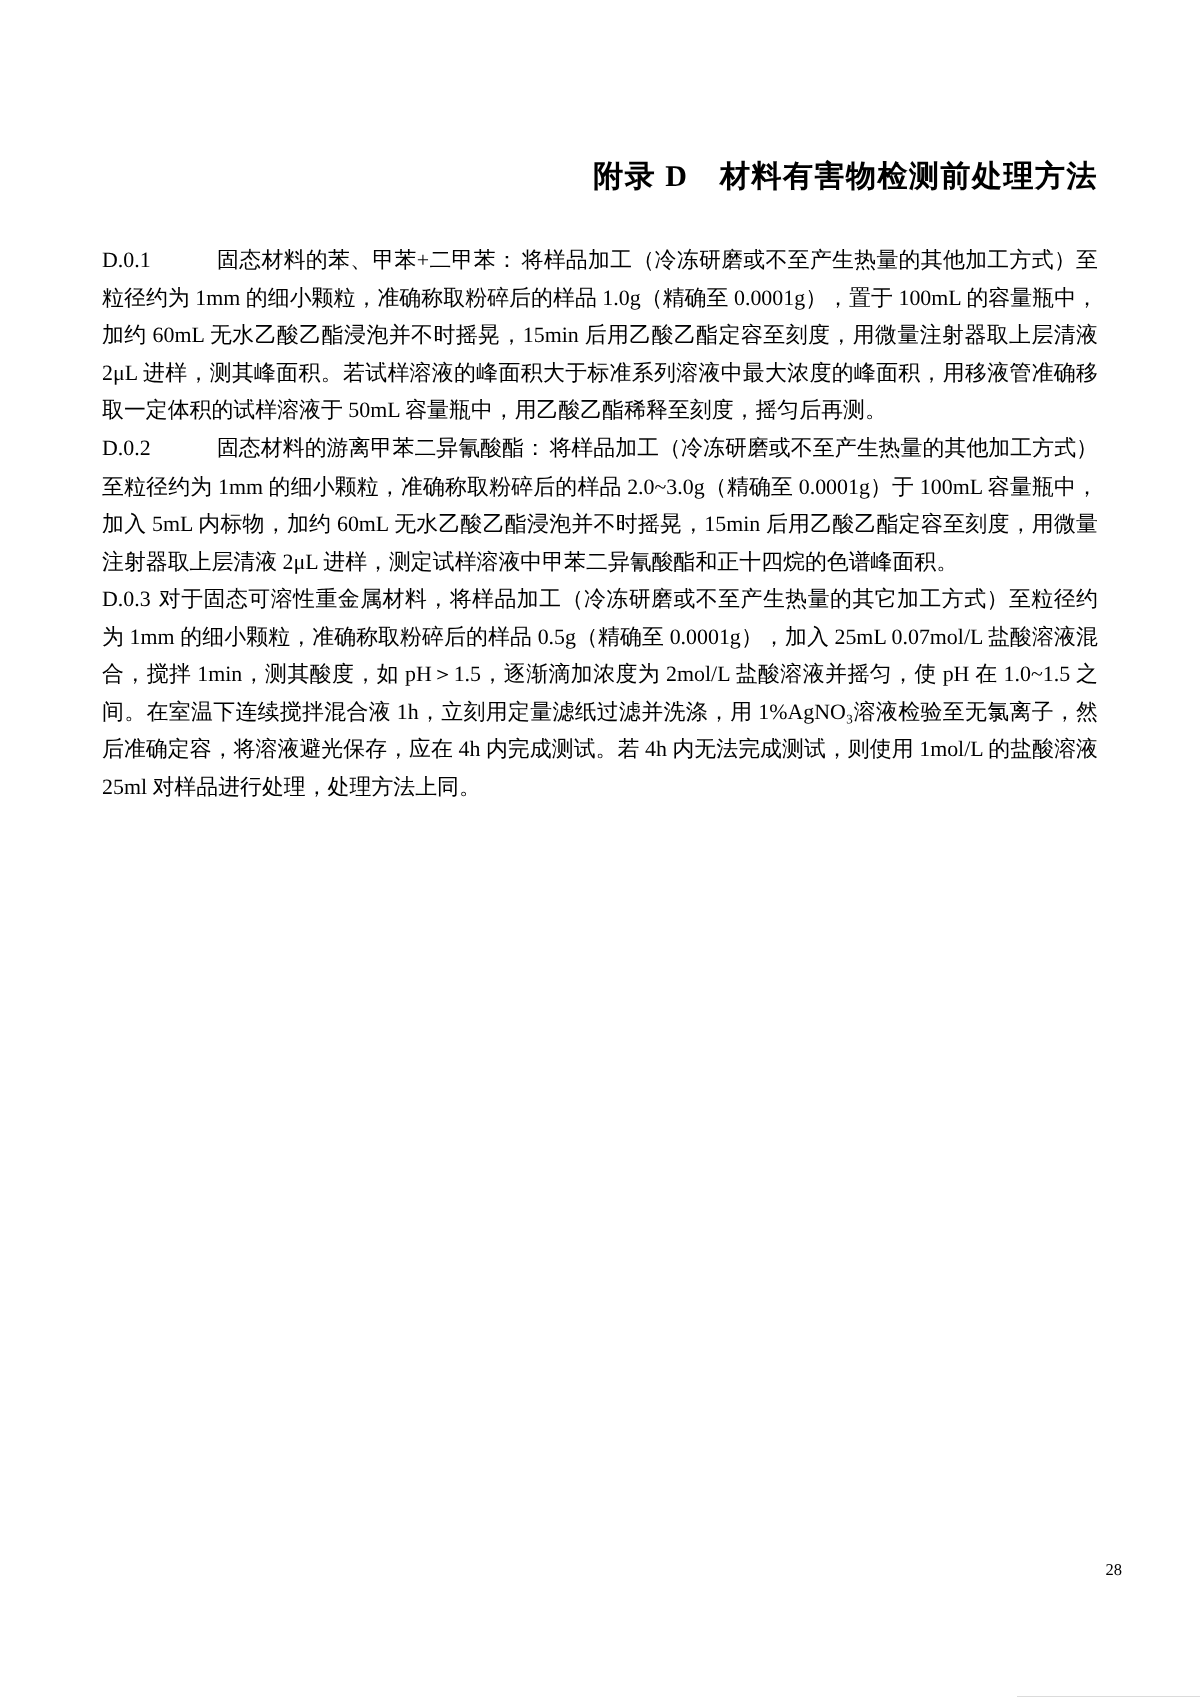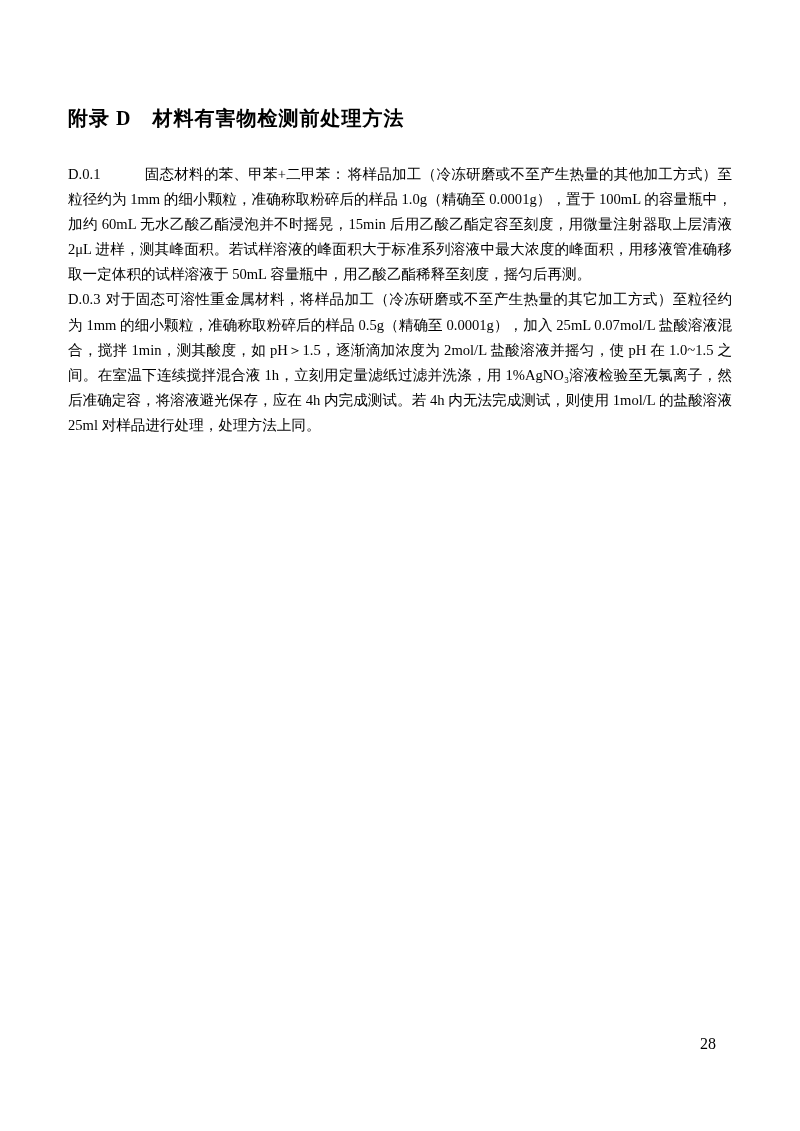--- a/index.html
+++ b/index.html
@@ -18,21 +18,21 @@
     font-family: "Liberation Serif", "DejaVu Serif", serif;
     color: #000000;
   }
   .content {
     position: absolute;
     left: 68px;
     top: 104px;
     width: 664px;
   }
   .doc-title {
-    text-align: left;
+    text-align: right;
     font-family: "Liberation Serif", "DejaVu Serif", serif;
     font-weight: bold;
     font-size: 20px;
     letter-spacing: 1px;
     margin: 0 0 30px 0;
     line-height: 1.4;
   }
   .para {
     font-size: 14.6px;
     line-height: 1.72;
@@ -45,38 +45,41 @@
     font-weight: normal;
     font-family: "Liberation Serif", "DejaVu Serif", serif;
     margin-right: 0.35em;
   }
   .para .lead {
     margin-right: 0.15em;
     padding-left: 39px;
   }
   .page-number {
     position: absolute;
-    right: 84px;
+    right: 52px;
     bottom: 78px;
-    font-size: 16px;
+    font-size: 11px;
     font-family: "Liberation Serif", "DejaVu Serif", serif;
   }
 </style>
 </head>
 <body>
 
 <div class="page">
   <div class="content">
 
     <h1 class="doc-title">附录 D 材料有害物检测前处理方法</h1>
 
     <p class="para">
       <span class="num">D.0.1</span><span class="lead">固态材料的苯、甲苯+二甲苯：</span><span>将样品加工（冷冻研磨或不至产生热量的其他加工方式）至粒径约为 1mm 的细小颗粒，准确称取粉碎后的样品 1.0g（精确至 0.0001g），置于 100mL 的容量瓶中，加约 60mL 无水乙酸乙酯浸泡并不时摇晃，15min 后用乙酸乙酯定容至刻度，用微量注射器取上层清液 2μL 进样，测其峰面积。若试样溶液的峰面积大于标准系列溶液中最大浓度的峰面积，用移液管准确移取一定体积的试样溶液于 50mL 容量瓶中，用乙酸乙酯稀释至刻度，摇匀后再测。</span>
     </p>
 
+    <p class="para">
+      <span class="num">D.0.2</span><span class="lead">固态材料的游离甲苯二异氰酸酯：</span><span>将样品加工（冷冻研磨或不至产生热量的其他加工方式）至粒径约为 1mm 的细小颗粒，准确称取粉碎后的样品 2.0~3.0g（精确至 0.0001g）于 100mL 容量瓶中，加入 5mL 内标物，加约 60mL 无水乙酸乙酯浸泡并不时摇晃，15min 后用乙酸乙酯定容至刻度，用微量注射器取上层清液 2μL 进样，测定试样溶液中甲苯二异氰酸酯和正十四烷的色谱峰面积。</span>
+    </p>
 
     <p class="para">
       <span class="num">D.0.3</span><span>对于固态可溶性重金属材料，将样品加工（冷冻研磨或不至产生热量的其它加工方式）至粒径约为 1mm 的细小颗粒，准确称取粉碎后的样品 0.5g（精确至 0.0001g），加入 25mL 0.07mol/L 盐酸溶液混合，搅拌 1min，测其酸度，如 pH＞1.5，逐渐滴加浓度为 2mol/L 盐酸溶液并摇匀，使 pH 在 1.0~1.5 之间。在室温下连续搅拌混合液 1h，立刻用定量滤纸过滤并洗涤，用 1%AgNO₃溶液检验至无氯离子，然后准确定容，将溶液避光保存，应在 4h 内完成测试。若 4h 内无法完成测试，则使用 1mol/L 的盐酸溶液 25ml 对样品进行处理，处理方法上同。</span>
     </p>
 
 
   </div>
 
   <div class="page-number">28</div>
 </div>

